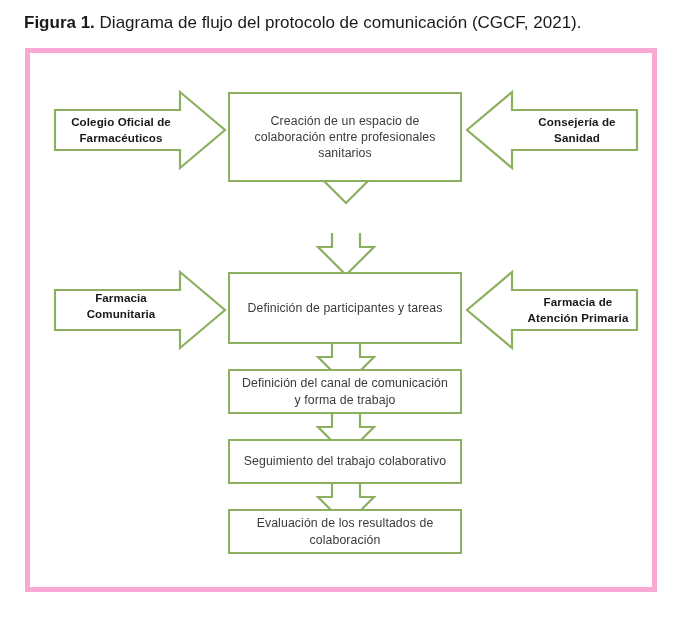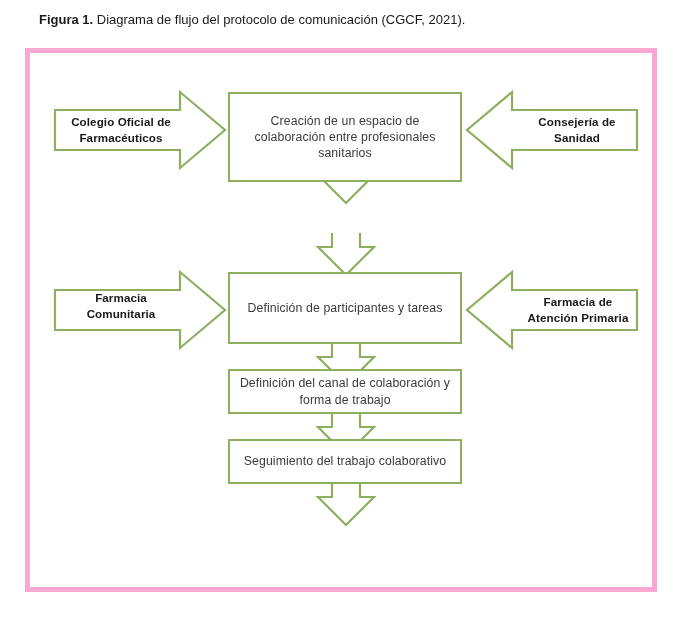--- a/index.html
+++ b/index.html
@@ -14,25 +14,24 @@
     font-family: "Liberation Sans", sans-serif;
     -webkit-font-smoothing: antialiased;
   }
 
   
   #caption {
     position: absolute;
     left: 24px;
     top: 12px;
     width: 640px;
-    font-size: 13px;
+    font-size: 17px;
     color: #1a1a1a;
     line-height: 1.3;
     white-space: nowrap;
-    margin-left: 15px;
   }
   #caption .cap-label {
     font-weight: bold;
   }
   #caption .cap-text {
     font-weight: normal;
   }
 
   
   #figure-frame {
@@ -136,19 +135,20 @@
 
     <div class="side-label" style="left:36px; top:237px; width:110px; height:32px;">Farmacia Comunitaria</div>
 
     <div class="side-label" style="left:488px; top:237px; width:120px; height:40px;">Farmacia de Atención Primaria</div>
 
     <div class="proc-box" style="left:198px; top:39px; width:234px; height:90px;">Creación de un espacio de colaboración entre profesionales sanitarios</div>
 
 
     <div class="proc-box" style="left:198px; top:219px; width:234px; height:72px;">Definición de participantes y tareas</div>
 
-    <div class="proc-box" style="left:198px; top:316px; width:234px; height:45px;">Definición del canal de colaboración y forma de trabajo</div>
+    <div class="proc-box" style="left:198px; top:316px; width:234px; height:45px;">Definición del canal de comunicación y forma de trabajo</div>
 
     <div class="proc-box" style="left:198px; top:386px; width:234px; height:45px;">Seguimiento del trabajo colaborativo</div>
 
+    <div class="proc-box" style="left:198px; top:456px; width:234px; height:45px;">Evaluación de los resultados de colaboración</div>
 
   </div>
 </div>
 
 </body></html>

